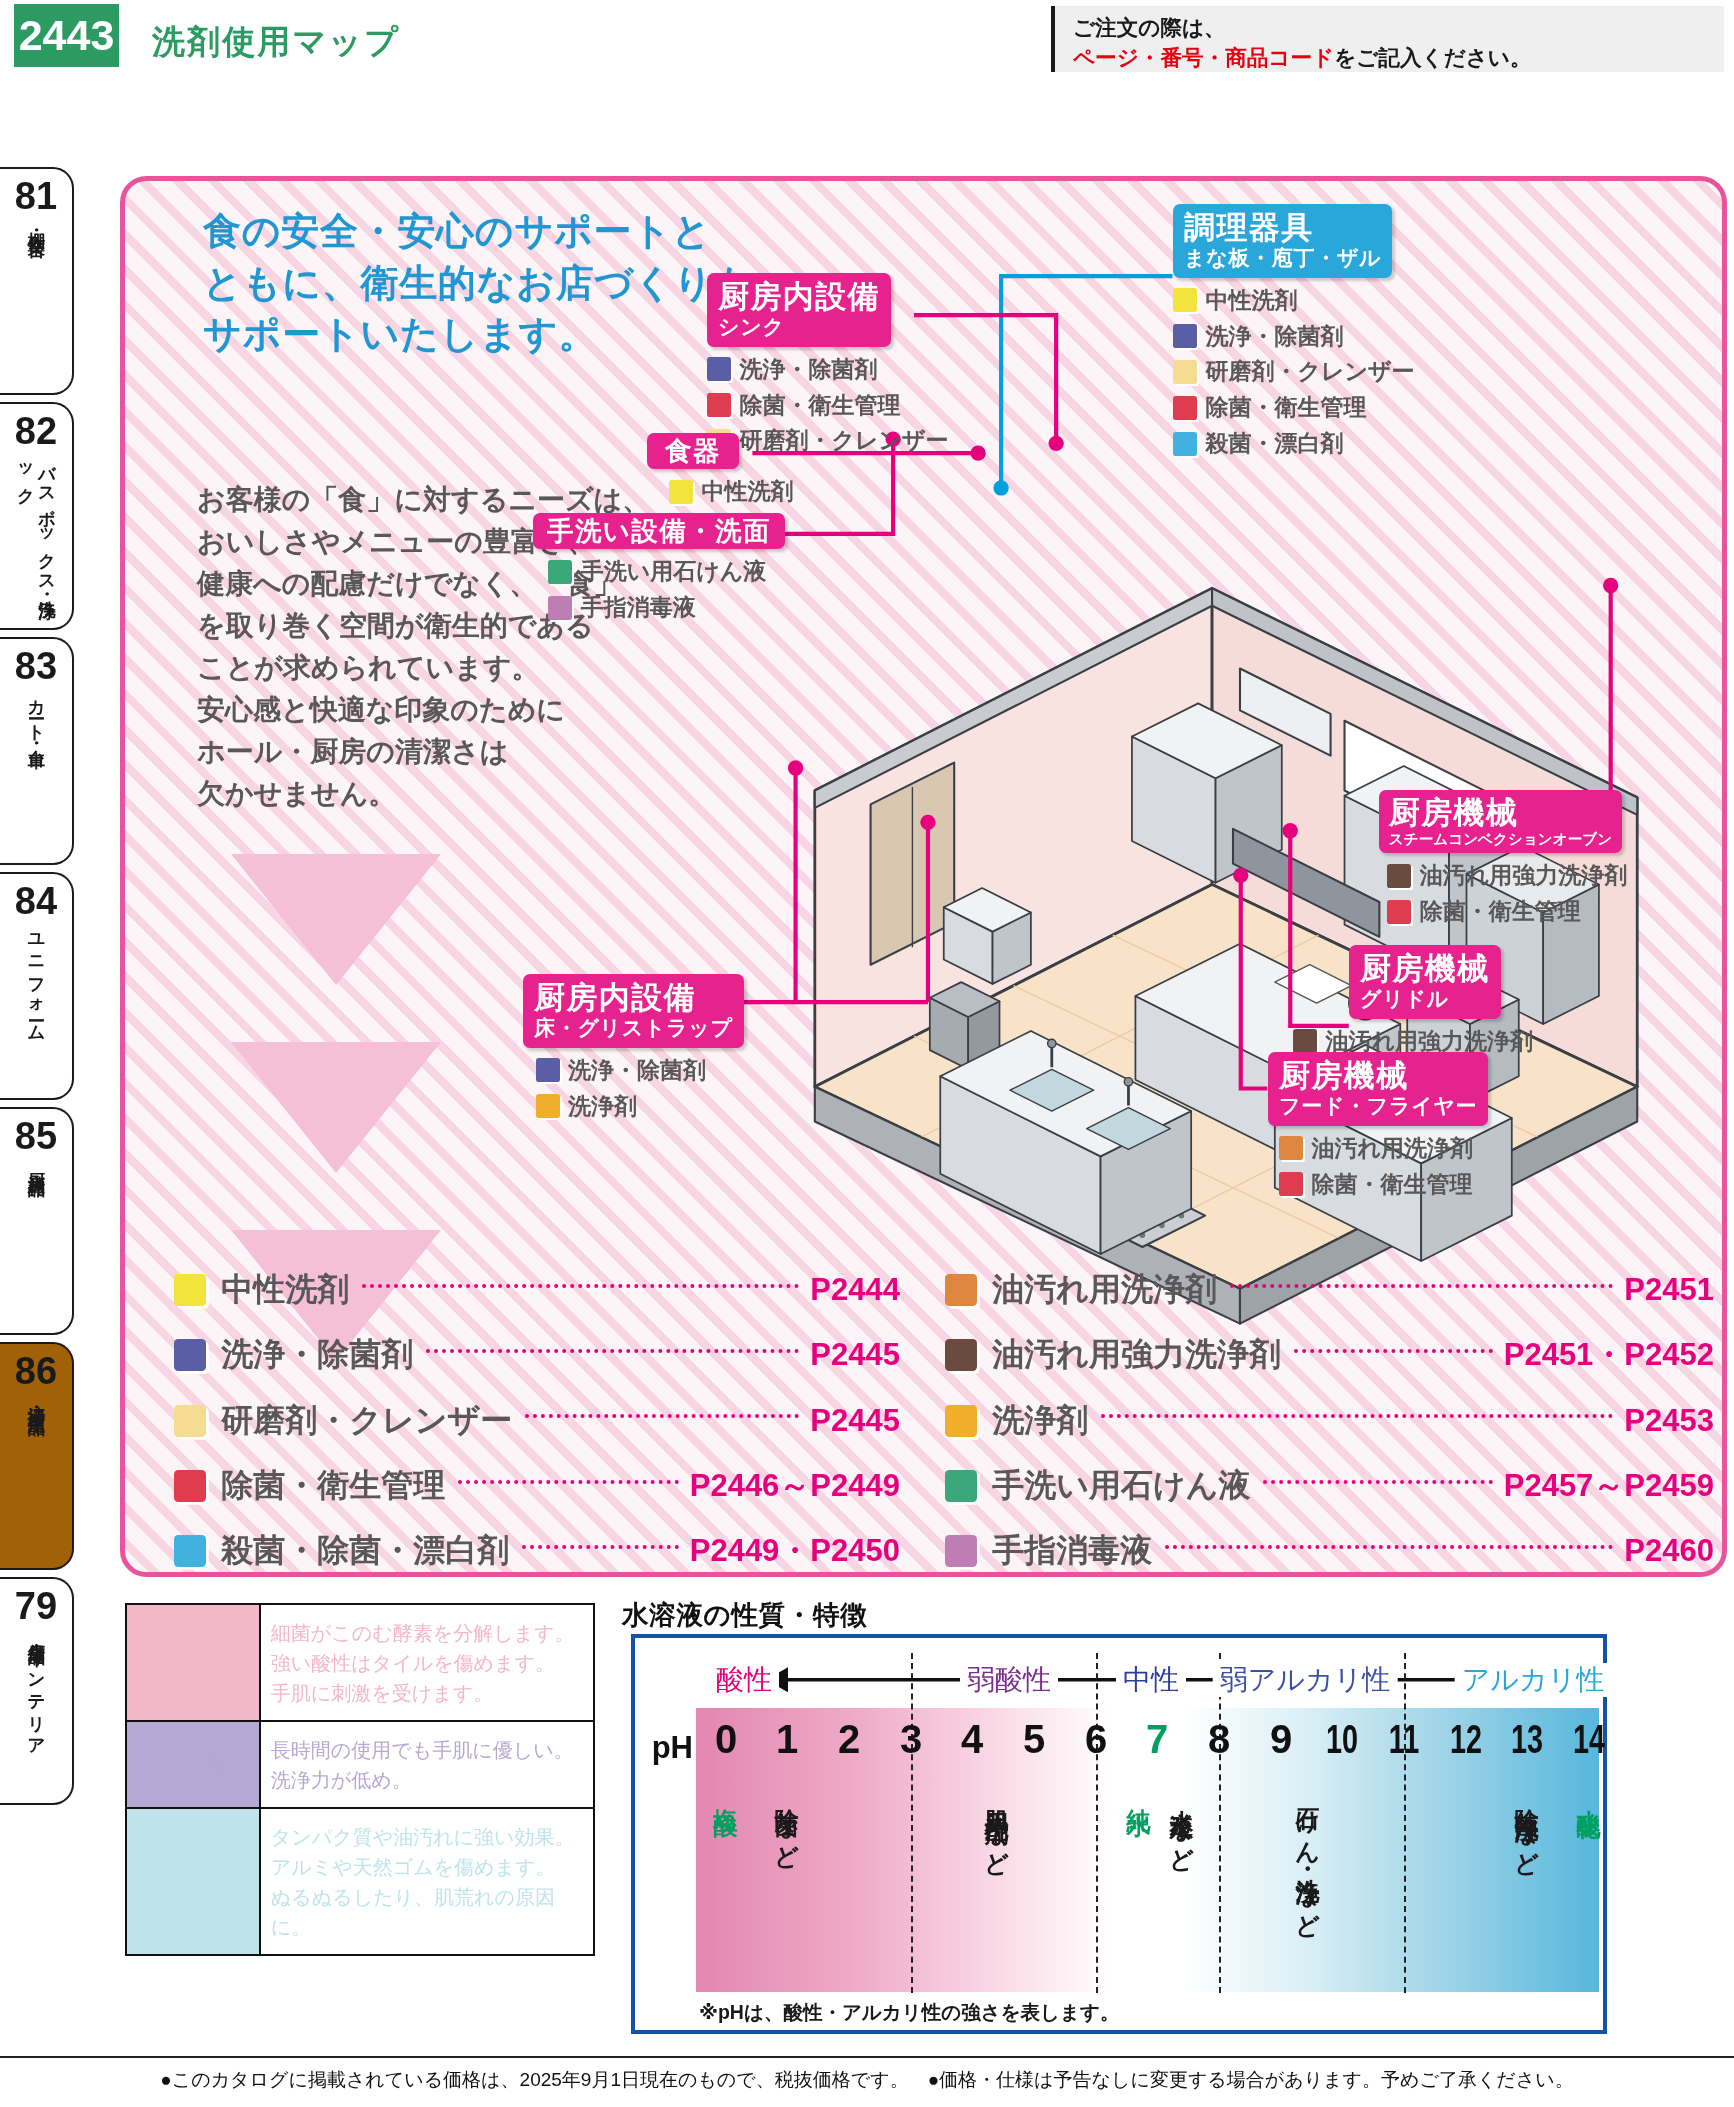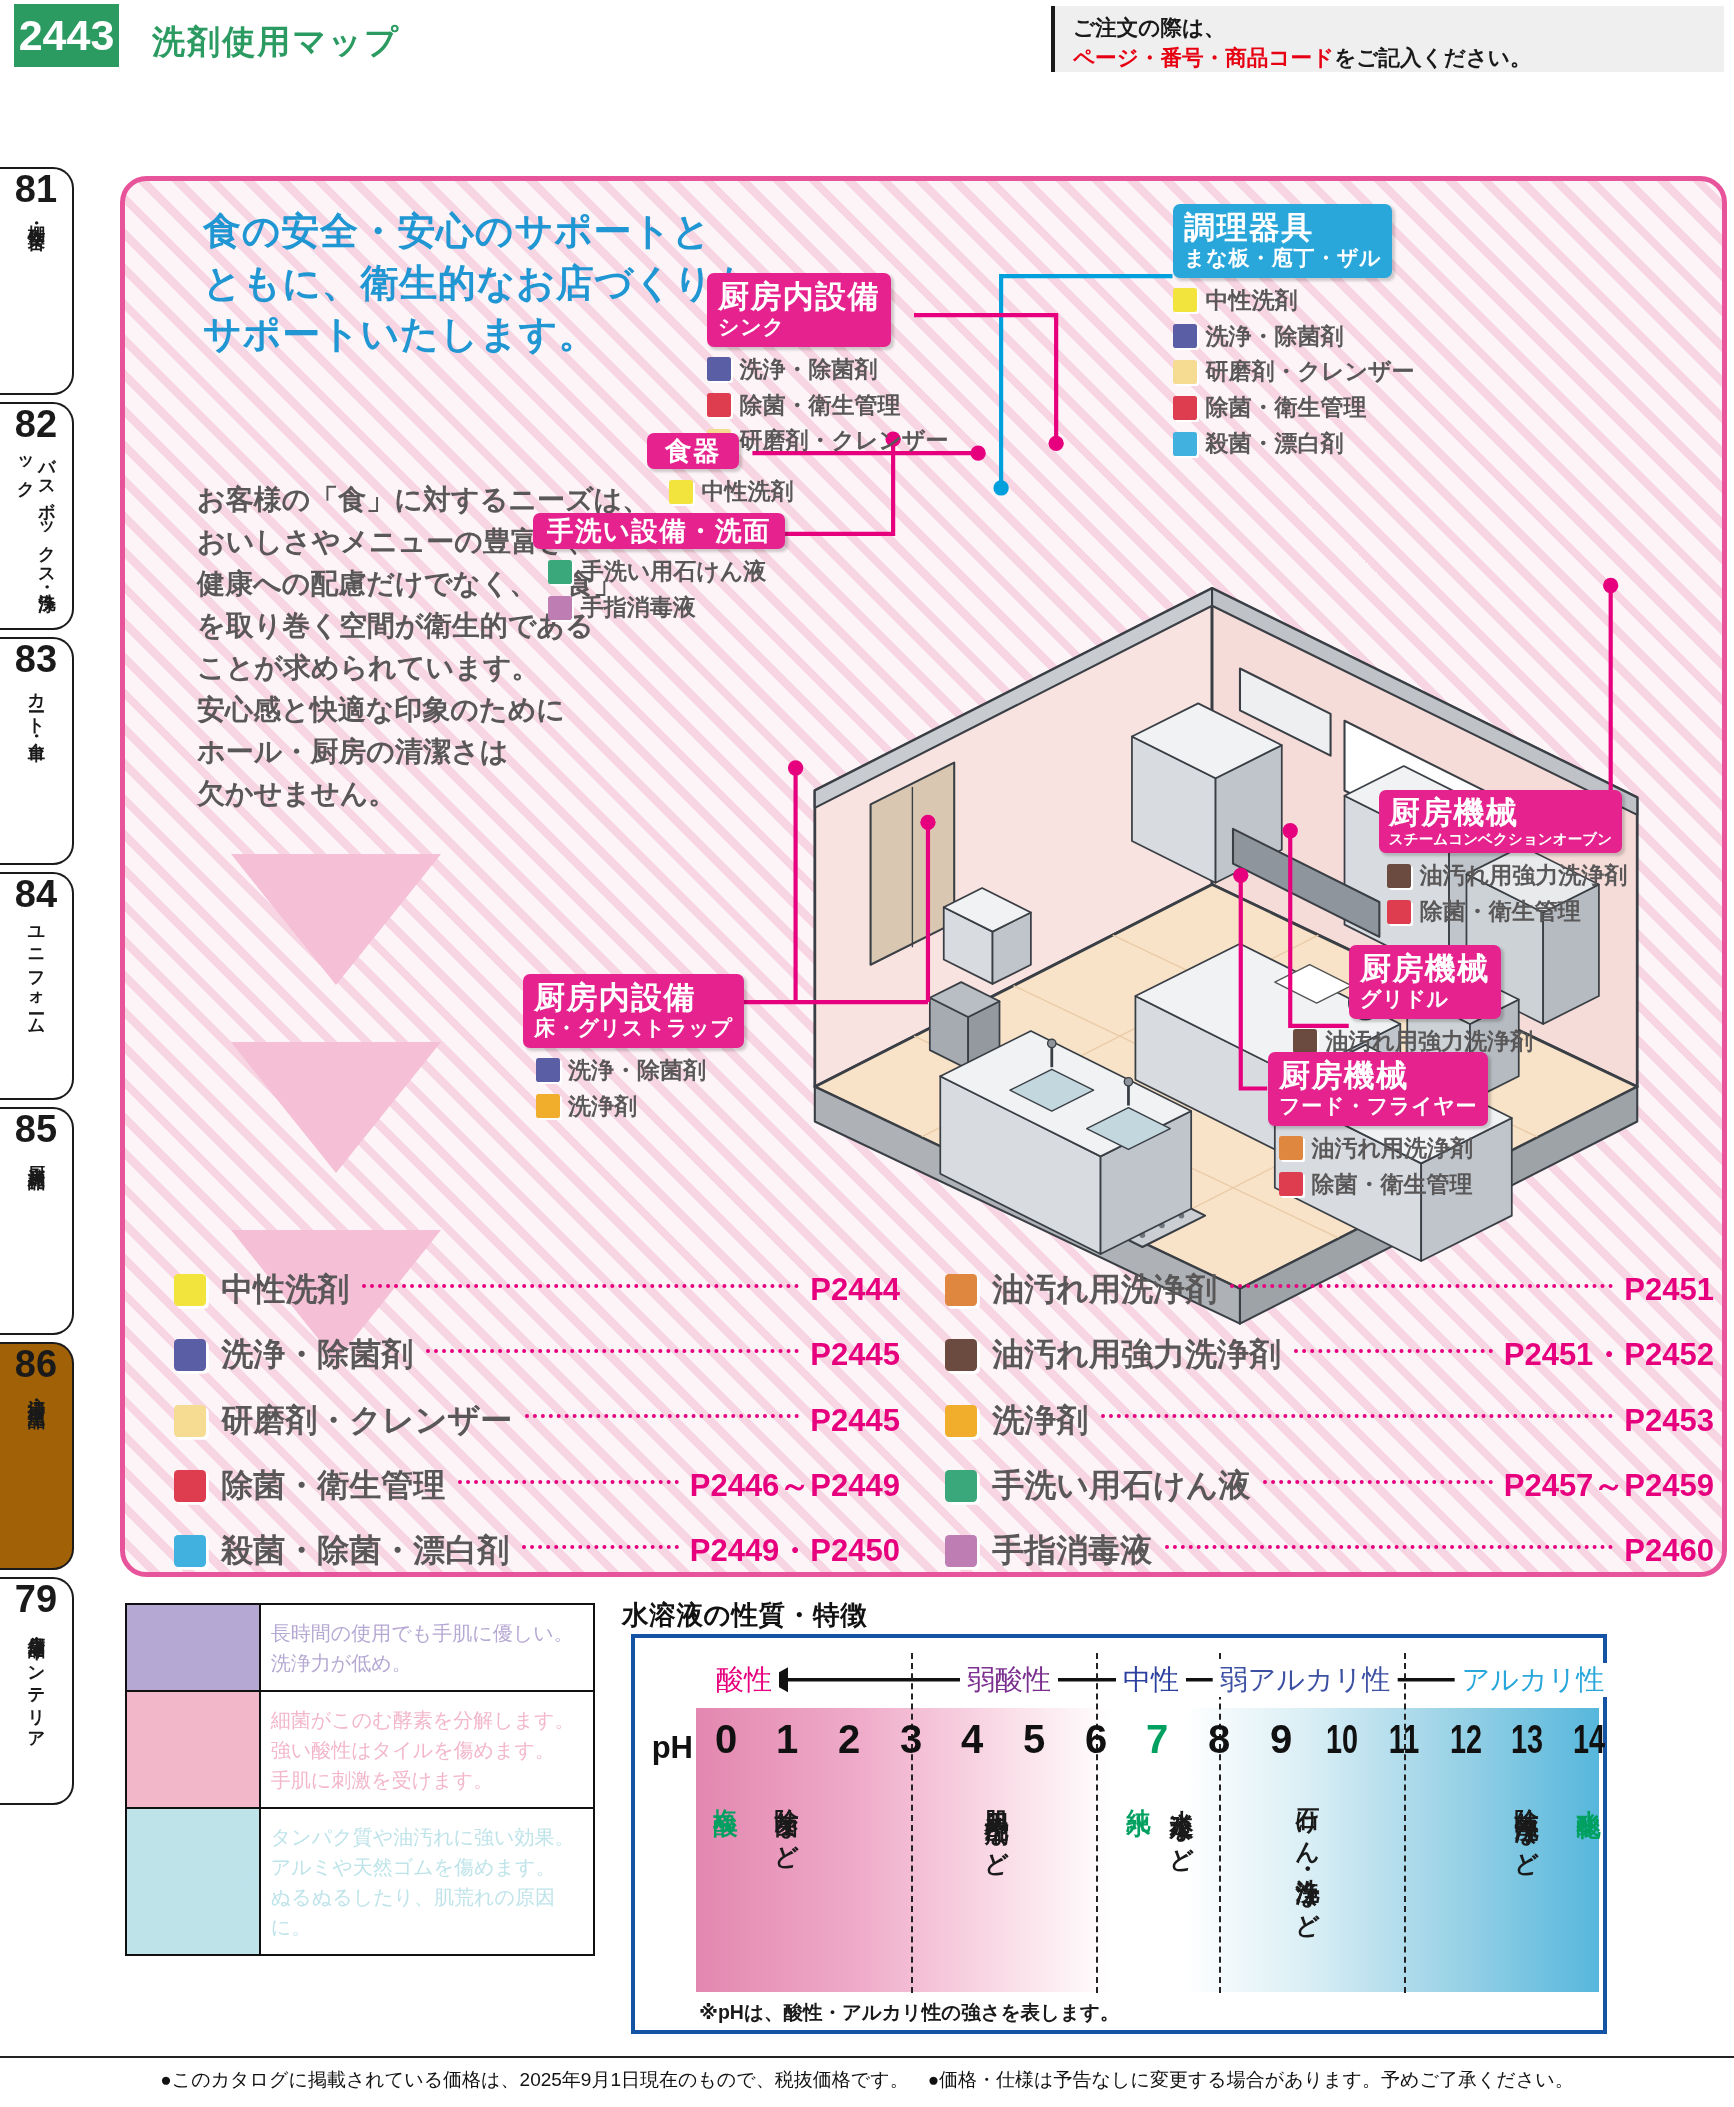--- a/index.html
+++ b/index.html
@@ -15,21 +15,21 @@
              border-left:4.2px solid #1a1a1a;padding:7px 0 0 18px;box-sizing:border-box}
   .order-l1{font-size:21.6px;font-weight:bold;color:#1a1a1a}
   .order-l2{font-size:21.6px;font-weight:bold;margin-top:1.4px}
   .order-em{color:#E60012}
 
   
   .sidebar{position:absolute;left:0;top:167px;width:74px;display:flex;flex-direction:column;gap:7px}
   .tab{height:228px;background:#fff;border:2.8px solid #1a1a1a;border-left:none;
        border-radius:0 21px 21px 0;display:flex;flex-direction:column;align-items:center;box-sizing:border-box}
   .tab.active{background:#a16207}
-  .tab-num{font-size:38px;font-weight:bold;line-height:1;padding-top:1px}
+  .tab-num{font-size:38px;font-weight:bold;line-height:1;padding-top:8px}
   .tab-label{writing-mode:vertical-rl;text-orientation:upright;height:164px;margin-top:2.8px;
              font-size:17.4px;font-weight:bold;letter-spacing:2.1px;line-height:1.2}
 
   
   .main-box{position:absolute;left:120px;top:176px;width:1607px;height:1401px;box-sizing:border-box;
             border:5.6px solid #E8549B;border-radius:26.5px;overflow:hidden;
             background:repeating-linear-gradient(45deg,#FDF4F7 0 16.7px,#F7D5E2 16.7px 25px)}
   .intro-headline{position:absolute;left:203px;top:206px;font-size:38px;font-weight:bold;color:#2097D3;
                   line-height:1.36;white-space:pre-line;z-index:3;letter-spacing:0.7px}
   .intro-body{position:absolute;left:197px;top:479px;font-size:28px;font-weight:bold;color:#595757;
@@ -465,34 +465,34 @@
       <div class="lg-row">
         <span class="lg-sw" style="background: rgb(190, 126, 179);"></span>
         <span class="lg-label">手指消毒液</span>
         <span class="lg-dots"></span>
         <span class="lg-pages">P2460</span>
       </div>
     </div>
 
   <div class="pt">
 
-  <div class="pt-row" style="color: rgb(181, 168, 211);">
-        <div class="pt-name" style="background: rgb(181, 168, 211);">
-          <span>中　性</span>
-        </div>
-        <div class="pt-desc">長時間の使用でも手肌に優しい。
-洗浄力が低め。</div>
-      </div>
-      <div class="pt-row" style="color: rgb(243, 183, 202);">
+  <div class="pt-row" style="color: rgb(243, 183, 202);">
         <div class="pt-name" style="background: rgb(243, 183, 202);">
           <span>酸　性</span>
         </div>
         <div class="pt-desc">細菌がこのむ酵素を分解します。
 強い酸性はタイルを傷めます。
 手肌に刺激を受けます。</div>
+      </div>
+      <div class="pt-row" style="color: rgb(181, 168, 211);">
+        <div class="pt-name" style="background: rgb(181, 168, 211);">
+          <span>中　性</span>
+        </div>
+        <div class="pt-desc">長時間の使用でも手肌に優しい。
+洗浄力が低め。</div>
       </div>
       <div class="pt-row" style="color: rgb(190, 228, 234);">
         <div class="pt-name" style="background: rgb(190, 228, 234);">
           <span>アルカリ性</span>
         </div>
         <div class="pt-desc">タンパク質や油汚れに強い効果。
 アルミや天然ゴムを傷めます。
 ぬるぬるしたり、肌荒れの原因に。</div>
       </div>
     </div>

